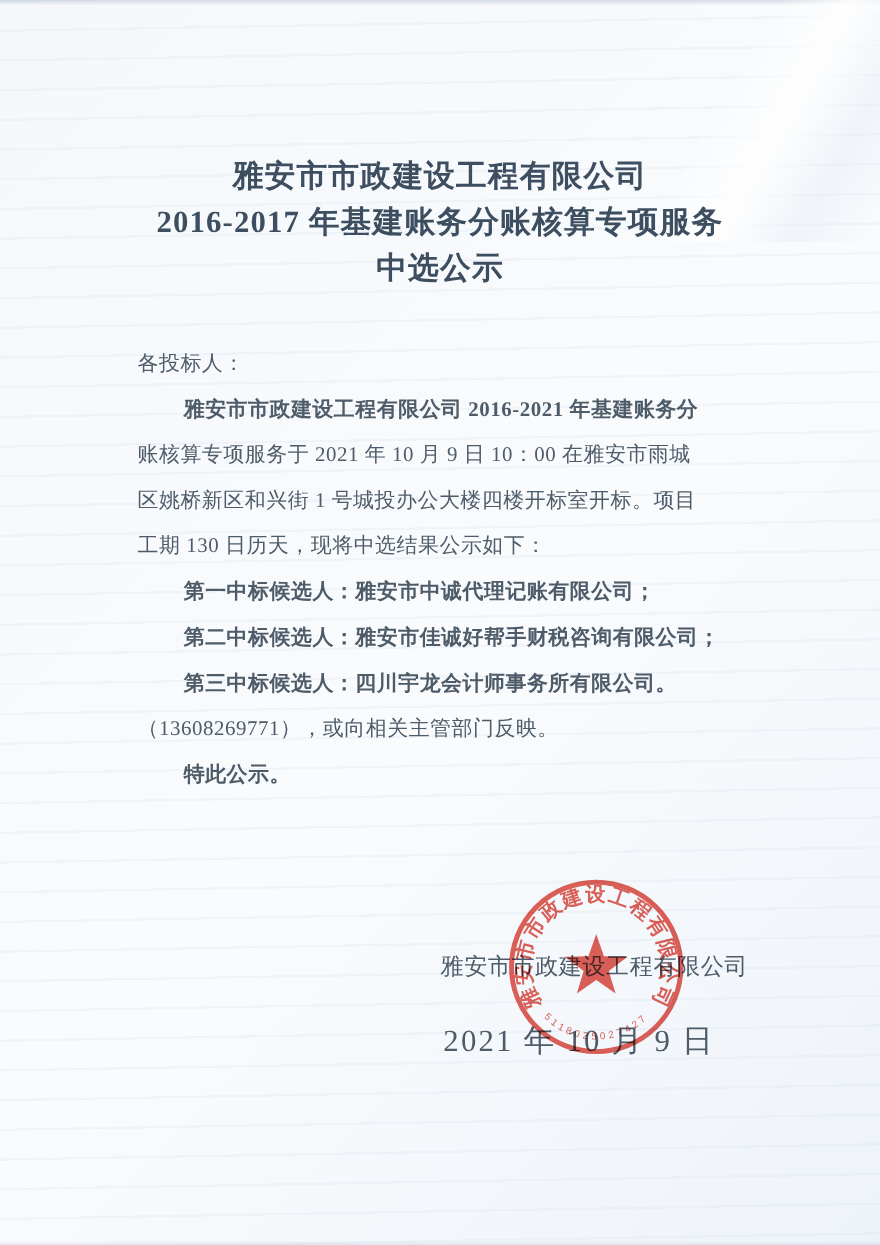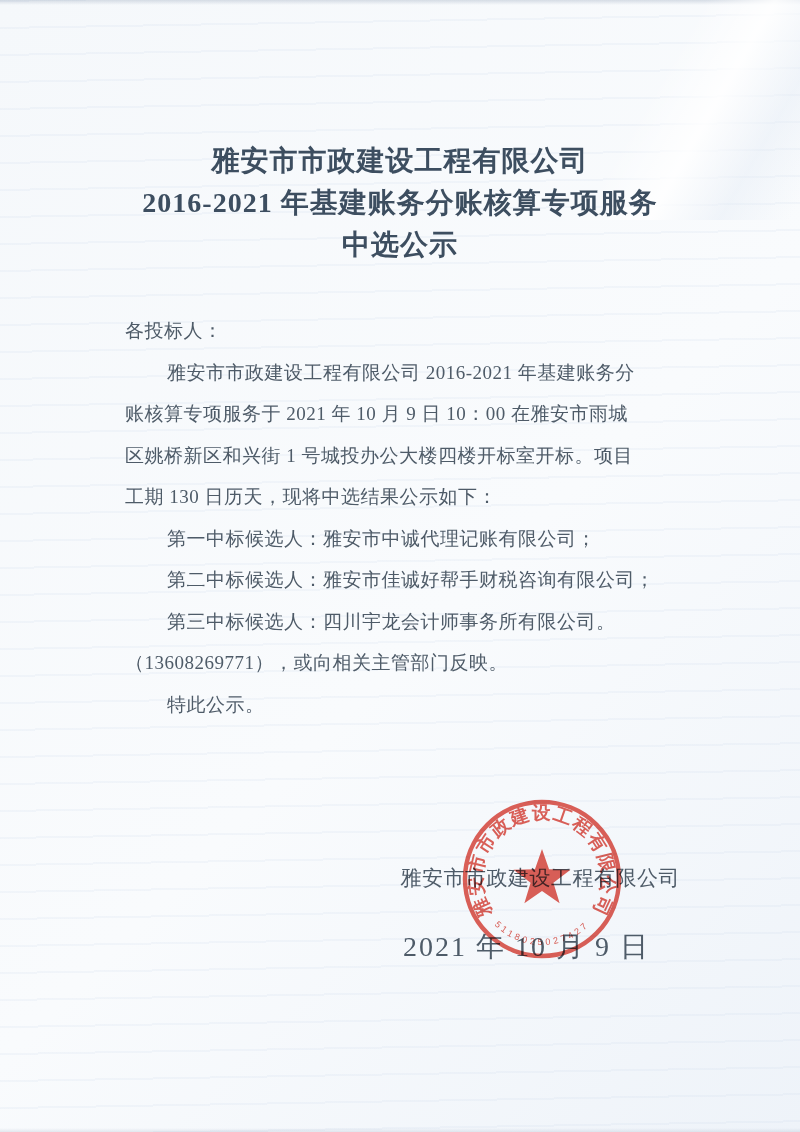--- a/index.html
+++ b/index.html
@@ -47,21 +47,21 @@
     position: absolute;
     left: 125px;
     top: 310px;
     width: 560px;
     color: #4e5b68;
     font-size: 19px;
     line-height: 41.5px;
     letter-spacing: 0.5px;
   }
   .body-line { white-space: nowrap; }
-  .body-line.indent { padding-left: 42px; }
+  .body-line.indent { padding-left: 42px; font-weight: bold; }
   .signature-block {
     position: absolute;
     right: 120px;
     top: 863px;
     text-align: right;
     color: #4e5b68;
     font-size: 21px;
     line-height: 30px;
     letter-spacing: 0.5px;
     z-index: 2;
@@ -89,21 +89,21 @@
   }
 </style>
 </head>
 <body>
 
 <div class="page">
   <div class="fold-highlight"></div>
 
   <div class="title-block">
     <div>雅安市市政建设工程有限公司</div>
-    <div>2016-2021 年基建账务分账核算专项服务</div>
+    <div>2016-2017 年基建账务分账核算专项服务</div>
     <div>中选公示</div>
   </div>
 
   <div class="body-block">
     <div class="body-line">各投标人：</div>
     <div class="body-line indent">雅安市市政建设工程有限公司 2016-2021 年基建账务分</div>
     <div class="body-line">账核算专项服务于 2021 年 10 月 9 日 10：00 在雅安市雨城</div>
     <div class="body-line">区姚桥新区和兴街 1 号城投办公大楼四楼开标室开标。项目</div>
     <div class="body-line">工期 130 日历天，现将中选结果公示如下：</div>
     <div class="body-line indent">第一中标候选人：雅安市中诚代理记账有限公司；</div>

